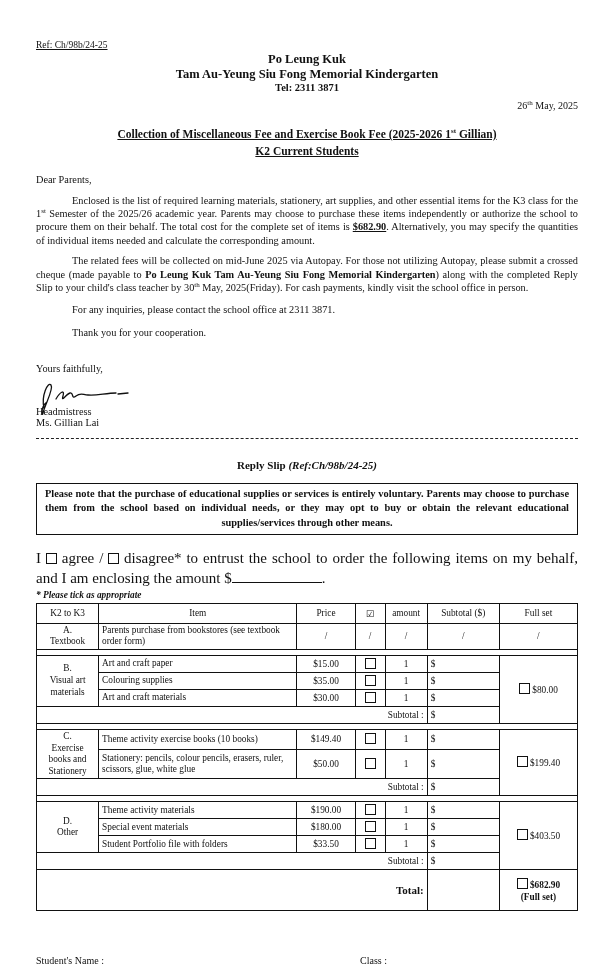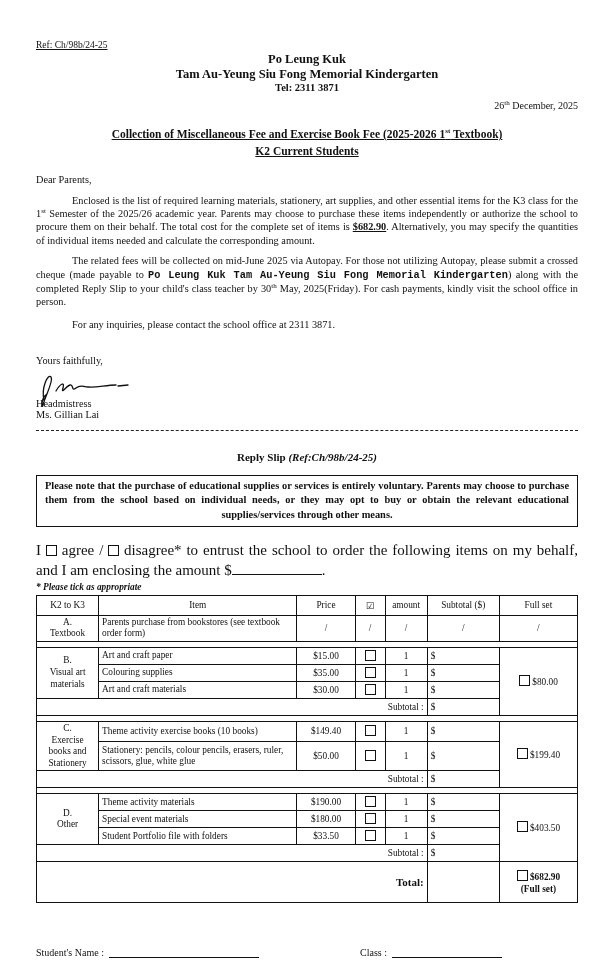--- a/index.html
+++ b/index.html
@@ -14,21 +14,21 @@
   .school{font-size:12.5px;font-weight:bold;}
   .tel{font-size:10.5px;font-weight:bold;}
   .dateline{text-align:right;font-size:10px;margin-top:7px;}
   .title-block{margin-top:15px;font-size:11.5px;font-weight:bold;text-align:center;line-height:1.45;}
   .title-block .tline{text-decoration:underline;}
   sup{font-size:7px;vertical-align:super;line-height:0;}
   .body-text{font-size:10.3px;line-height:1.3;text-align:justify;}
   .salutation{margin-top:14px;font-size:10.3px;}
   .para{margin-top:7px;text-indent:36px;}
   .amt-strong{font-weight:bold;text-decoration:underline;}
-  .bold{font-weight:bold;font-family:Liberation Mono, monospace;}
+  .bold{font-weight:bold;}
   .closing{margin-top:24px;font-size:10.3px;}
   .sig-wrap{margin-top:2px;margin-bottom:-12px;height:42px;}
   .signer{font-size:10.3px;}
   .cutline{border:none;border-top:1.5px dashed #222;margin:10px 0 0 0;}
   .reply{position:relative;margin-top:2px;}
   .reply-title{text-align:center;font-size:11px;font-weight:bold;margin-top:20px;}
   .reply-title .rref{font-style:italic;}
   .classno{position:absolute;top:-4px;right:0;width:108px;font-size:9px;text-align:center;}
   .cn-labels{display:flex;}
   .cn-labels span{flex:1;}
@@ -71,35 +71,36 @@
 <body>
 
 <div class="page">
 
   <div class="ref">Ref: Ch/98b/24-25</div>
 
   <div class="org center">Po Leung Kuk</div>
   <div class="school center">Tam Au-Yeung Siu Fong Memorial Kindergarten</div>
   <div class="tel center">Tel: 2311 3871</div>
 
-  <div class="dateline"><span>26</span><sup>th</sup><span> December, 2025</span></div>
+  <div class="dateline"><span>26</span><sup>th</sup><span> May, 2025</span></div>
 
   <div class="title-block">
-    <div class="tline"><span>Collection of Miscellaneous Fee and Exercise Book Fee (2025-2026 1</span><sup>st</sup><span> Textbook)</span></div>
+    <div class="tline"><span>Collection of Miscellaneous Fee and Exercise Book Fee (2025-2026 1</span><sup>st</sup><span> Gillian)</span></div>
     <div class="tline">K2 Current Students</div>
   </div>
 
   <div class="body-text">
     <div class="salutation">Dear Parents,</div>
 
     <div class="para"><span>Enclosed is the list of required learning materials, stationery, art supplies, and other essential items for the K3 class for the 1</span><sup>st</sup><span> Semester of the 2025/26 academic year. Parents may choose to purchase these items independently or authorize the school to procure them on their behalf. The total cost for the complete set of items is </span><span class="amt-strong">$682.90</span><span>. Alternatively, you may specify the quantities of individual items needed and calculate the corresponding amount.</span></div>
 
     <div class="para"><span>The related fees will be collected on mid-June 2025 via Autopay. For those not utilizing Autopay, please submit a crossed cheque (made payable to </span><span class="bold">Po Leung Kuk Tam Au-Yeung Siu Fong Memorial Kindergarten</span><span>) along with the completed Reply Slip to your child's class teacher by 30</span><sup>th</sup><span> May, 2025(Friday). For cash payments, kindly visit the school office in person.</span></div>
 
     <div class="para" style="margin-top:9px;">For any inquiries, please contact the school office at 2311 3871.</div>
+    <div class="para" style="margin-top:9px;">Thank you for your cooperation.</div>
   </div>
 
   <div class="closing">Yours faithfully,</div>
 
   <div class="sig-wrap">
     <svg width="100" height="42" viewBox="0 0 100 42">
       <path d="M8,32 C5,20 12,5 15,9 C18,13 9,28 7,37 C6,42 4,31 11,26
                M20,23 C24,16 29,13 27,20 C25,27 30,18 34,17 C38,16 35,24 40,20
                C45,16 47,19 52,19 C60,20 70,17 80,17 M82,18 L92,17" fill="none" stroke="#111" stroke-width="1.3" stroke-linecap="round"></path>
     </svg>

